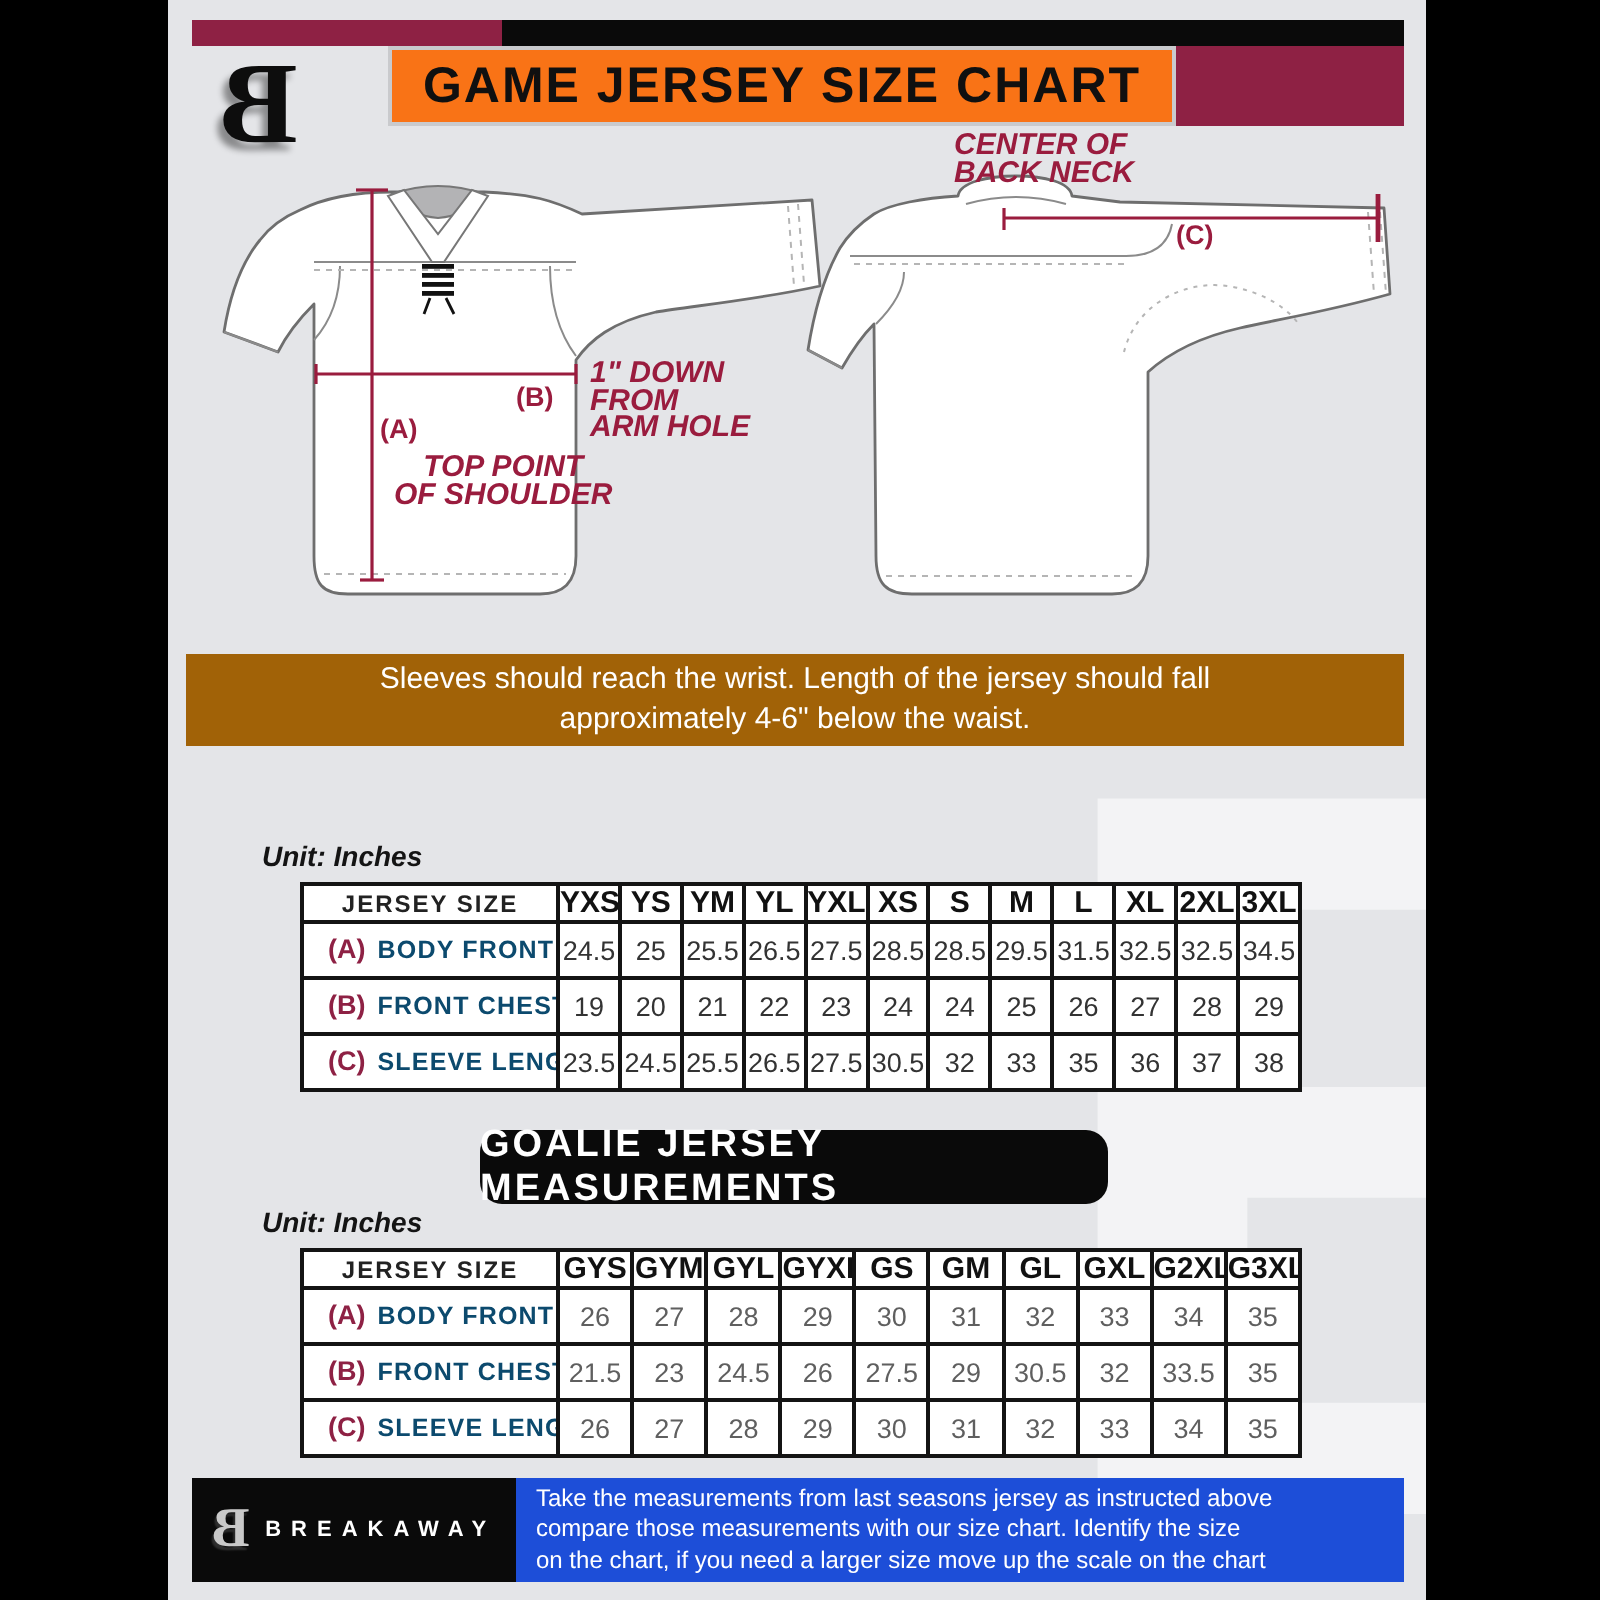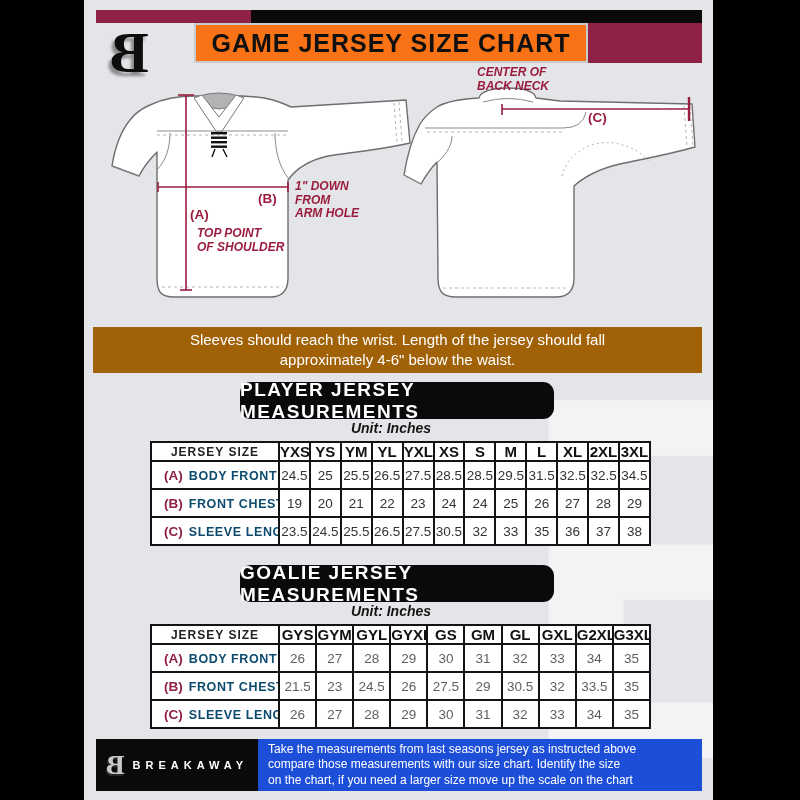--- a/index.html
+++ b/index.html
@@ -15,35 +15,35 @@
   .logoB{display:inline-block;transform:scaleX(-1);font-family:"Liberation Serif",serif;font-weight:700;}
   .header-logo{position:absolute;left:110px;top:18px;font-size:58px;color:#0d0d0d;
                text-shadow:3px 4px 3px rgba(0,0,0,.40);}
   .title-box{position:absolute;left:194px;top:23px;width:394px;height:40px;background:#f97316;
              border:2px solid #c9cacd;box-sizing:border-box;display:flex;align-items:center;justify-content:center;}
   .title-box span{font-weight:800;font-size:25px;letter-spacing:1px;color:#101010;}
   .title-accent{position:absolute;left:588px;top:23px;width:114px;height:40px;background:#8e2144;}
 
   
   .ann{position:absolute;color:#9a1c3e;font-weight:700;}
-  .ann.note{font-style:italic;font-size:12px;line-height:13.5px;white-space:pre-line;}
+  .ann.note{font-style:italic;font-size:15px;line-height:13.5px;white-space:pre-line;}
   .ann.tag{font-size:13.5px;}
 
   
   .banner{position:absolute;left:93px;top:327px;width:609px;height:46px;background:#a16207;
           display:flex;align-items:center;justify-content:center;}
   .banner-text{color:#fff;font-size:15px;line-height:20px;text-align:center;white-space:pre-line;font-weight:500;}
 
   
   .pill{position:absolute;left:240px;width:314px;height:37px;background:#0a0a0a;border-radius:11px;
         color:#fff;display:flex;align-items:center;justify-content:center;font-weight:800;font-size:19px;
         letter-spacing:1.5px;}
   .pill.player{top:382px;}
   .pill.goalie{top:565px;}
-  .unit{position:absolute;left:131px;width:520px;text-align:center;font-style:italic;font-weight:700;
+  .unit{position:absolute;left:131px;width:520px;text-align:left;font-style:italic;font-weight:700;
         font-size:14px;color:#141414;}
   .unit.player{top:420px;}
   .unit.goalie{top:603px;}
 
   
   .size-table{position:absolute;border-collapse:collapse;table-layout:fixed;background:#fff;}
   .size-table th,.size-table td{border:2px solid #141414;text-align:center;padding:0;overflow:hidden;}
   .size-table thead tr{height:16px;}
   .size-table tbody tr{height:28px;}
   .size-table th.lbl{width:126px;font-size:12px;font-weight:600;letter-spacing:1px;color:#222;}
@@ -151,29 +151,28 @@
   </svg>
 
   <div class="ann note" style="left:477px;top:66px;">CENTER OF
 BACK NECK</div>
   <div class="ann tag" style="left:588px;top:110px;">(C)</div>
   <div class="ann tag" style="left:258px;top:191px;">(B)</div>
   <div class="ann note" style="left:295px;top:180px;">1" DOWN
 FROM
 ARM HOLE</div>
   <div class="ann tag" style="left:190px;top:207px;">(A)</div>
-  <div class="ann note" style="left:197px;top:227px;">TOP POINT
+  <div class="ann note" style="left:197px;top:227px;text-align:center;">TOP POINT
 OF SHOULDER</div>
 
   <div class="banner">
     <div class="banner-text">Sleeves should reach the wrist. Length of the jersey should fall
 approximately 4-6" below the waist.</div>
   </div>
 
-  <div class="pill player">PLAYER JERSEY MEASUREMENTS</div>
   <div class="unit player">Unit: Inches</div>
   <table class="size-table player">
       <thead>
         <tr>
           <th class="lbl">JERSEY SIZE</th>
           <th class="szh">YXS</th>
           <th class="szh">YS</th>
           <th class="szh">YM</th>
           <th class="szh">YL</th>
           <th class="szh">YXL</th>

